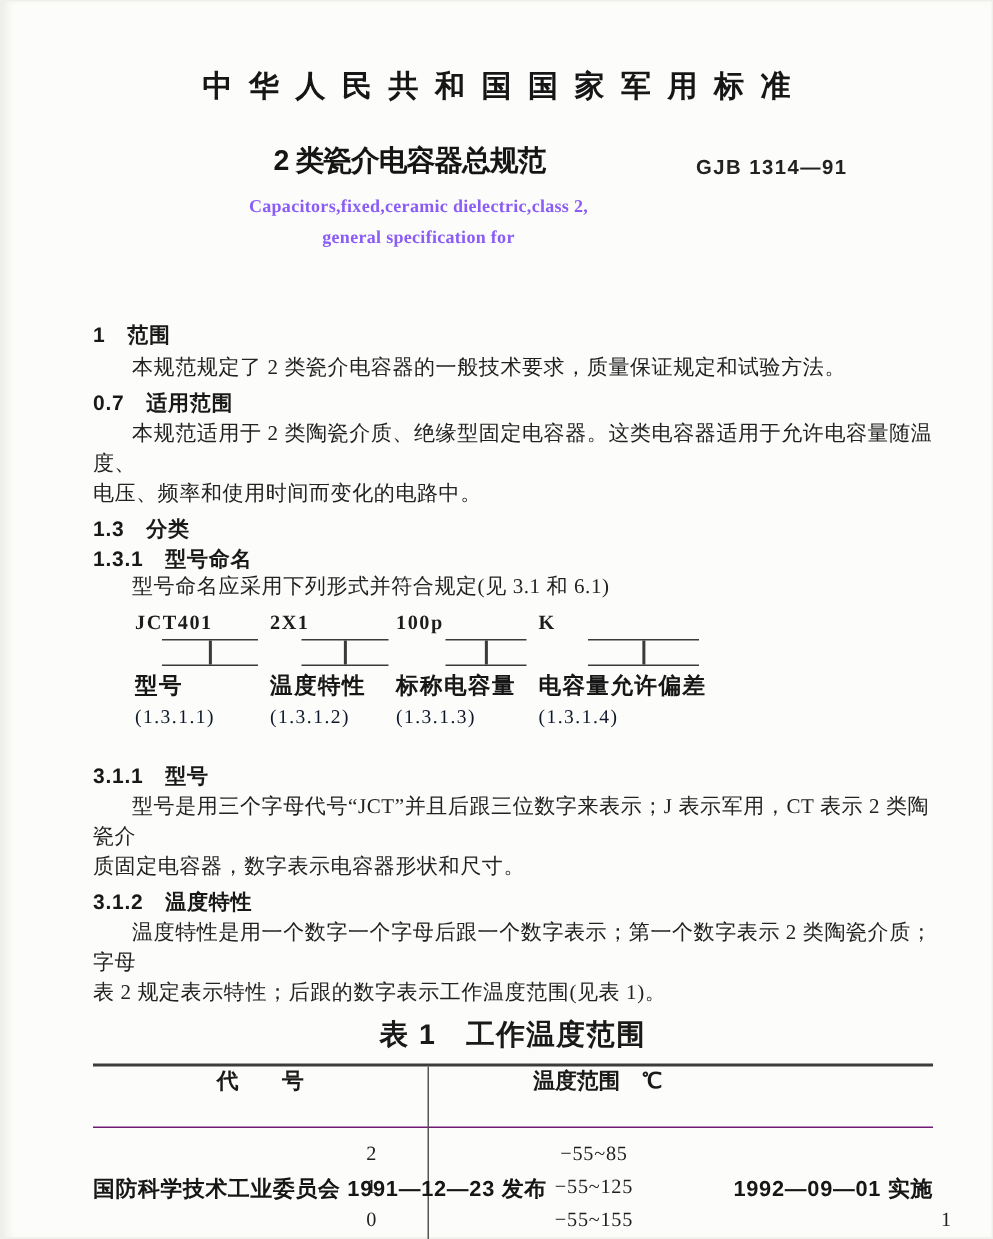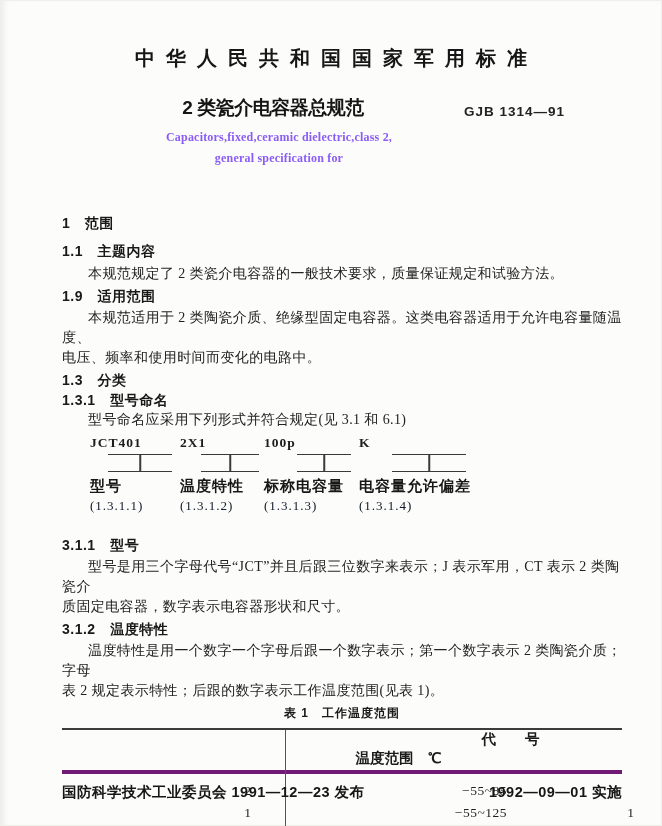--- a/index.html
+++ b/index.html
@@ -45,30 +45,30 @@
   .dc3 { left:202px; width:120px; }
   .dc4 { left:297px; width:140px; }
   .dcode { font-size:13.5px; line-height:15px; letter-spacing:1px; font-weight:bold; color:#1d1d1d; }
   .bracket { margin:4px auto 0; height:16px; border-top:1.5px solid #3a3a3a; border-bottom:1.5px solid #3a3a3a; position:relative; }
   .b1 { width:64px; } .b2 { width:58px; } .b3 { width:54px; } .b4 { width:74px; }
   .stem { position:absolute; left:50%; top:0; bottom:0; width:1.5px; background:#3a3a3a; transform:translateX(-50%); }
   .dlabel { margin-top:5px; font-family:"Liberation Sans", sans-serif; font-weight:bold; font-size:15px; line-height:17px; letter-spacing:1px; color:#171717; }
   .dref { margin-top:5px; font-size:13px; line-height:14px; letter-spacing:1px; color:#0f172a; }
 
   
-  .caption { margin-top:4px; text-align:center; font-family:"Liberation Sans", sans-serif; font-weight:bold; font-size:12px; letter-spacing:1px; color:#1a1a1a; }
+  .caption { margin-top:4px; text-align:center; font-family:"Liberation Sans", sans-serif; font-weight:bold; font-size:19px; letter-spacing:1px; color:#1a1a1a; }
   .t1 { position:relative; margin-top:6px; width:560px; border-top:2px solid #3c3c3c; border-bottom:2px solid #3c3c3c; }
   .t1-vline { position:absolute; left:223px; top:0; bottom:0; width:1px; background:#555; }
-  .t1-head { display:flex; align-items:flex-end; height:40px; border-bottom:4px solid #701a75;flex-direction:column; }
+  .t1-head { display:flex; align-items:flex-start; height:40px; border-bottom:1px solid #701a75; }
   .t1-hl { width:223px; text-align:center; font-family:"Liberation Sans", sans-serif; font-weight:bold; font-size:14.5px; color:#1a1a1a; }
   .t1-hr { width:337px; box-sizing:border-box; padding-right:110px; text-align:center; font-family:"Liberation Sans", sans-serif; font-weight:bold; font-size:14.5px; color:#1a1a1a; }
   .t1-body { padding:6px 0 10px; }
   .t1-row { display:flex; height:22px; line-height:22px; font-size:13.5px; }
   .t1-cl { width:223px; box-sizing:border-box; padding-left:148px; text-align:center; color:#1e1e1e; }
-  .t1-cr { width:337px; box-sizing:border-box; padding-right:115px; text-align:right; letter-spacing:0.5px; color:#1e1e1e; }
+  .t1-cr { width:337px; box-sizing:border-box; padding-right:115px; text-align:center; letter-spacing:0.5px; color:#1e1e1e; }
 
   
   .footer { position:absolute; left:62px; right:40px; top:783px; display:flex; justify-content:space-between; font-family:"Liberation Sans", sans-serif; font-weight:bold; font-size:14.5px; letter-spacing:0.5px; color:#161616; }
   .pageno { position:absolute; right:28px; top:805px; font-size:13.5px; color:#222; }
 </style>
 </head>
 <body>
 
 <div class="page">
 
@@ -79,24 +79,23 @@
     <span class="doc-number">GJB 1314—91</span>
   </div>
 
   <div class="en-line en1">Capacitors,fixed,ceramic dielectric,class 2,</div>
   <div class="en-line en2">general specification for</div>
 
   <div class="content">
 
     <div class="h">1　范围</div>
 
-    <div class="h mt12">1.1　主题内容</div>
     <div class="p indent mt5">本规范规定了 2 类瓷介电容器的一般技术要求，质量保证规定和试验方法。</div>
 
-    <div class="h mt4">1.9　适用范围</div>
+    <div class="h mt4">0.7　适用范围</div>
     <div class="p indent mt4">本规范适用于 2 类陶瓷介质、绝缘型固定电容器。这类电容器适用于允许电容量随温度、</div>
     <div class="p">电压、频率和使用时间而变化的电路中。</div>
 
     <div class="h mt4">1.3　分类</div>
     <div class="h mt4">1.3.1　型号命名</div>
     <div class="p indent mt2">型号命名应采用下列形式并符合规定(见 3.1 和 6.1)</div>
 
     <div class="diagram">
       <div class="dcol dc1">
         <div class="dcode">JCT401</div>

